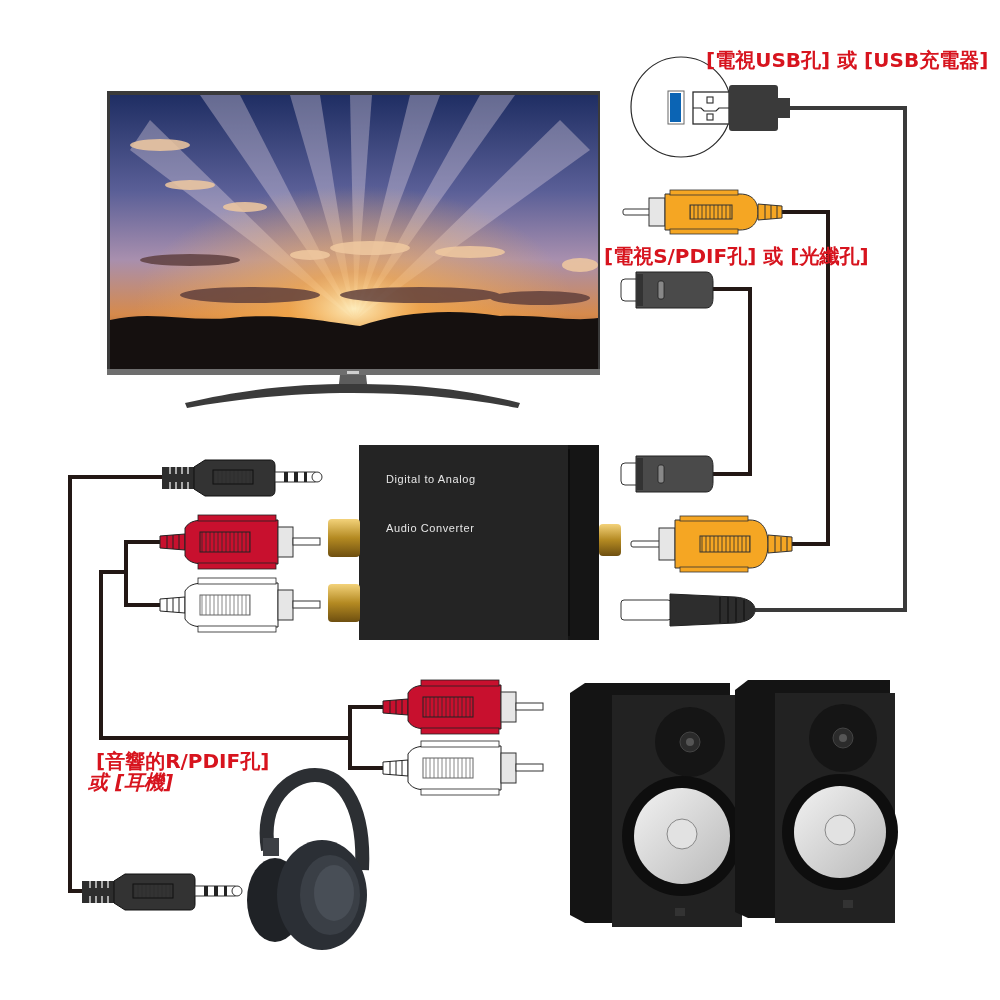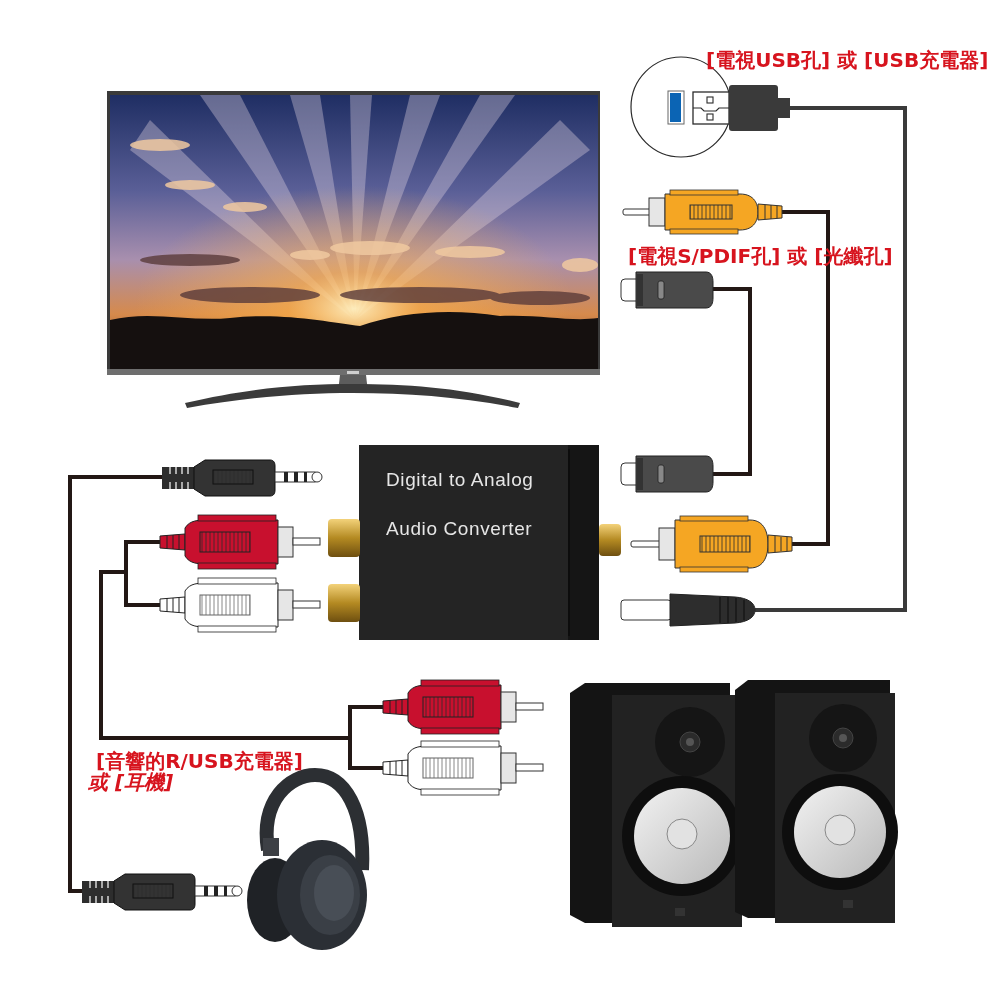--- a/index.html
+++ b/index.html
@@ -3,26 +3,26 @@
   <meta charset="utf-8">
   <style>
     html, body { margin: 0; padding: 0; background: #ffffff; }
     body { width: 1000px; height: 1000px; position: relative; overflow: hidden; font-family: "DejaVu Sans", sans-serif; }
     #stage { position: absolute; left: 0; top: 0; width: 1000px; height: 1000px; }
     .label {
       position: absolute; color: #d7141e; font-weight: bold; font-size: 20px;
       font-family: "DejaVu Sans", sans-serif; white-space: nowrap; letter-spacing: 0px; line-height: 18px;
     }
     #lbl-usb { left: 706px; top: 51px; }
-    #lbl-spdif { left: 604px; top: 247px; margin-left: 24px; }
+    #lbl-spdif { left: 604px; top: 247px; }
     #lbl-rl { left: 96px; top: 752px; }
     #lbl-rl2 { left: 88px; top: 773px; font-style: italic; }
     .conv-text {
       position: absolute; color: #e6e6e6; font-family: "Liberation Sans", sans-serif;
-      font-size: 19px; letter-spacing: 0.6px; line-height: 17px;
+      font-size: 11px; letter-spacing: 0.6px; line-height: 17px;
     }
     #conv-line1 { left: 386px; top: 471px; }
     #conv-line2 { left: 386px; top: 488px; margin-top: 32px; }
   </style>
 </head>
 <body>
 
 <div id="stage">
 <svg width="1000" height="1000" viewBox="0 0 1000 1000" xmlns="http://www.w3.org/2000/svg">
   <defs>
@@ -303,14 +303,14 @@
     <rect x="843" y="900" width="10" height="8" fill="#333"></rect>
   </g>
 </svg>
 </div>
 
 <div class="conv-text" id="conv-line1">Digital to Analog</div>
 <div class="conv-text" id="conv-line2">Audio Converter</div>
 
 <div class="label" id="lbl-usb">[電視USB孔] 或 [USB充電器]</div>
 <div class="label" id="lbl-spdif">[電視S/PDIF孔] 或 [光纖孔]</div>
-<div class="label" id="lbl-rl">[音響的R/USB充電器]</div>
+<div class="label" id="lbl-rl">[音響的R/PDIF孔]</div>
 <div class="label" id="lbl-rl2">或 [耳機]</div>
 
 </body></html>

